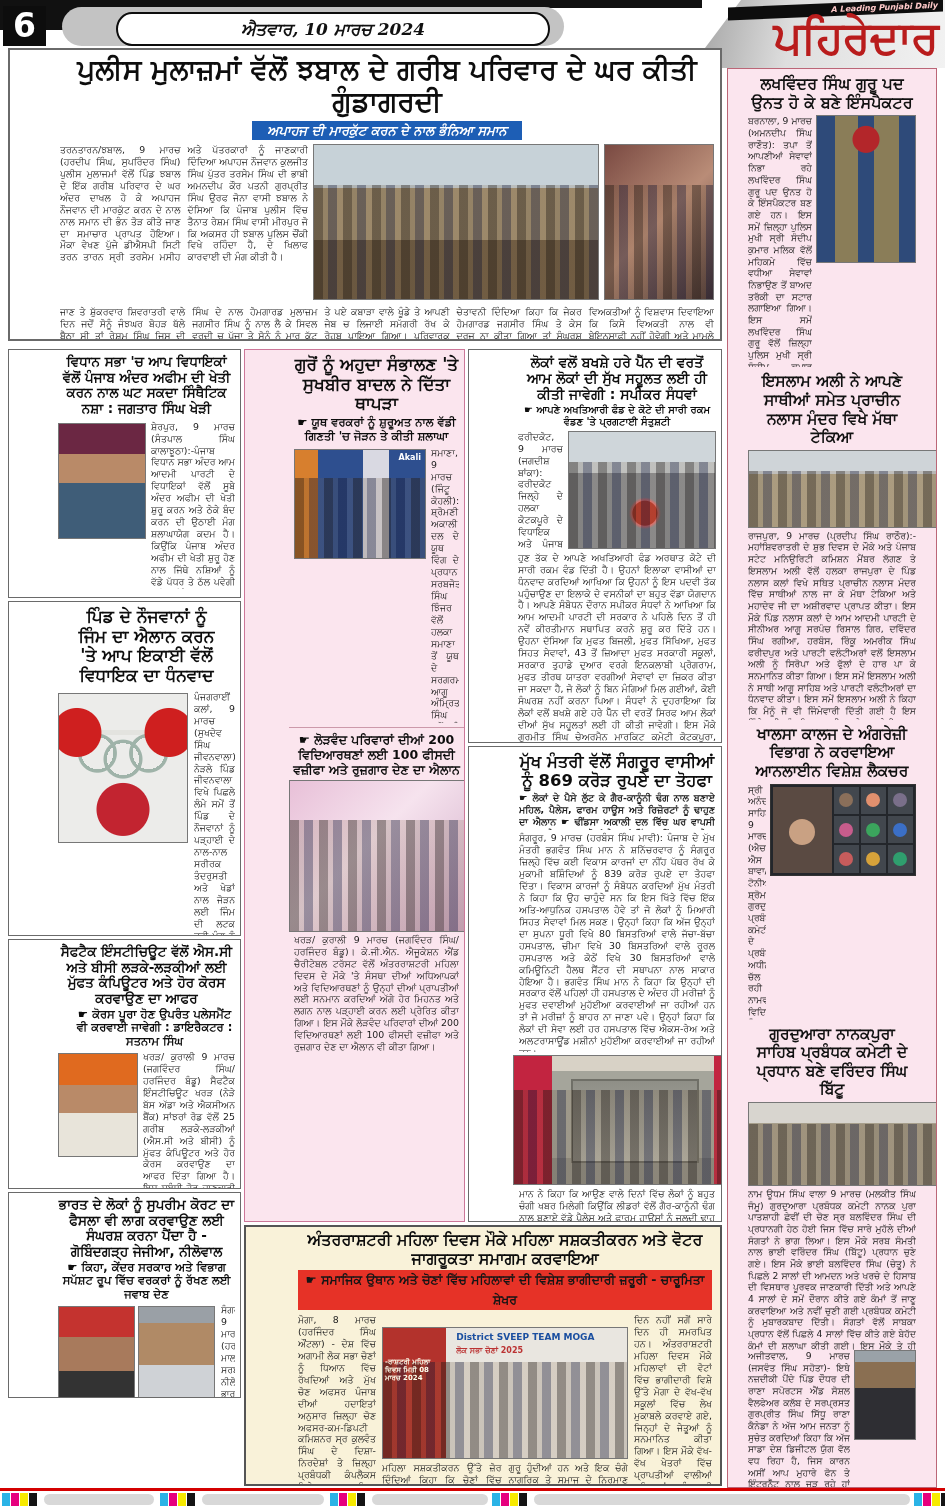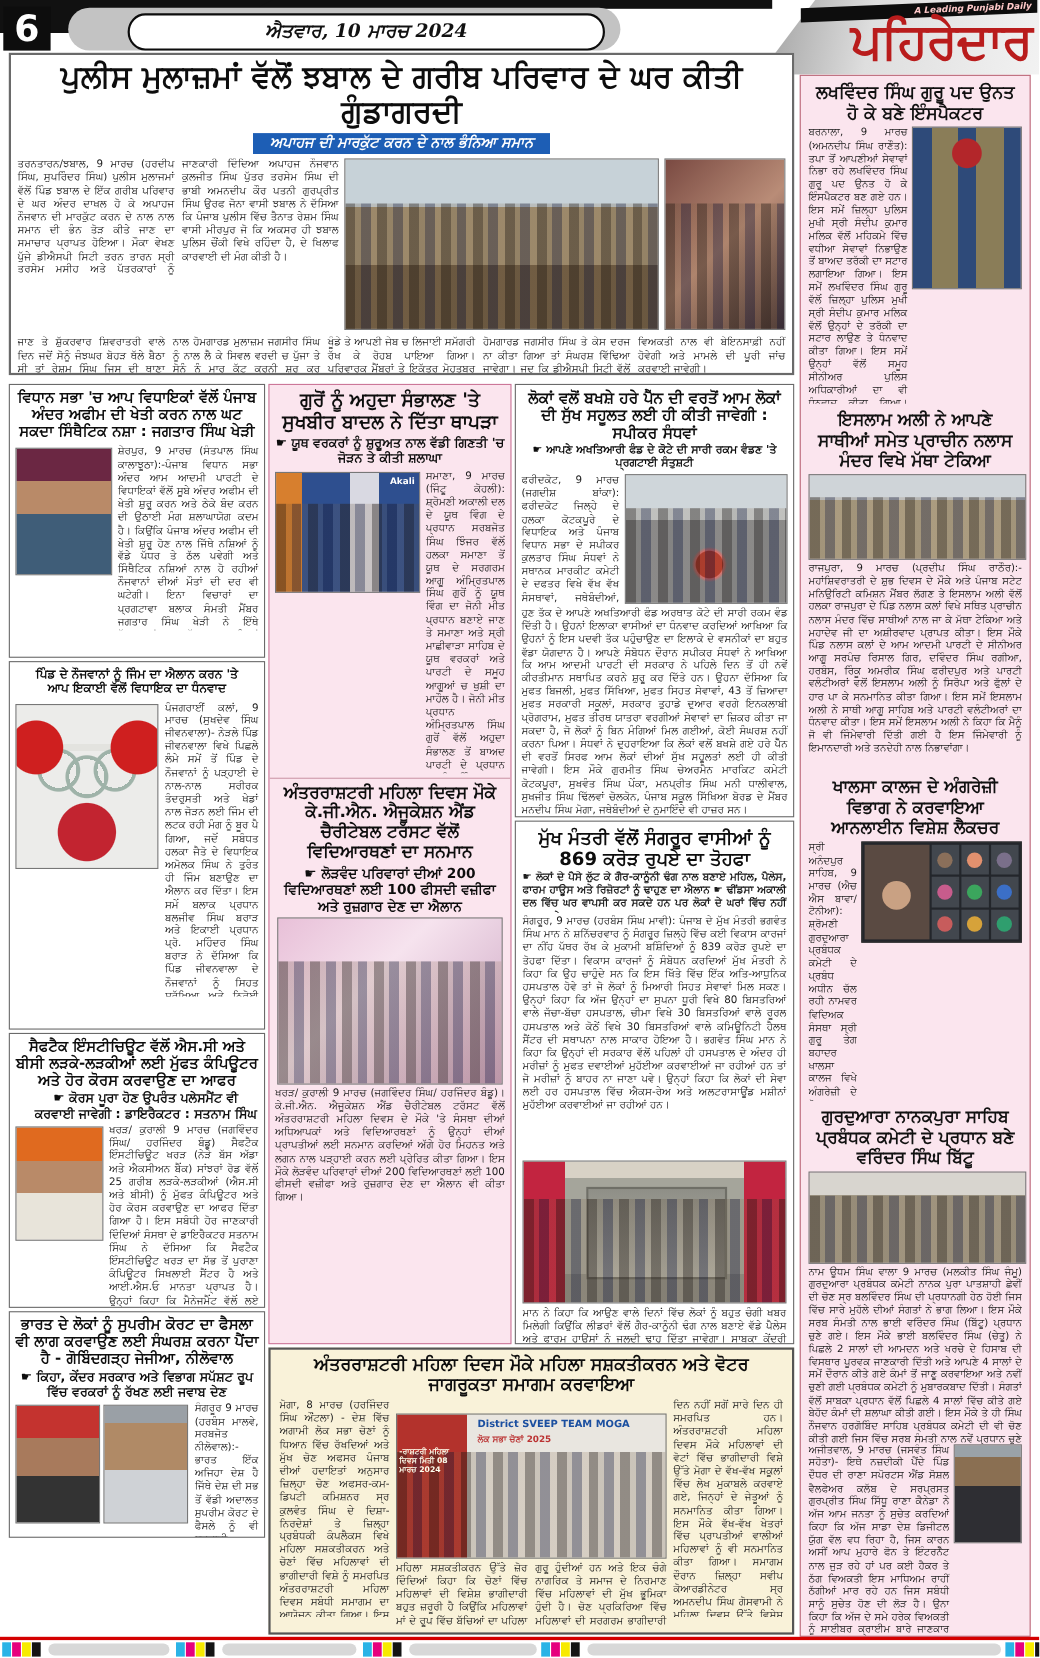--- a/index.html
+++ b/index.html
@@ -2,21 +2,21 @@
 <html><head>
 <meta charset="utf-8">
 <style>
   html,body{margin:0;padding:0;background:#fff;}
   .page{position:relative;width:945px;height:1507px;background:#fff;overflow:hidden;
         font-family:"DejaVu Sans","Liberation Sans",sans-serif;color:#111;}
   .abs{position:absolute;}
   .hl{font-weight:bold;text-align:center;line-height:1.16;color:#0d0d0d;}
   .sub{font-weight:bold;text-align:center;line-height:1.2;color:#0d0d0d;}
   .bt{font-size:9.4px;line-height:1.27;text-align:justify;color:#1c1c1c;overflow:hidden;}
-  .box{border:1.5px solid #6a6a6a;background:#fff;overflow:hidden;box-sizing:border-box;}
+  .box{border:1.5px solid #6a6a6a;background:#fff;overflow:hidden;box-sizing:border-box;padding-left:44px;}
   .pink{background:#fbe5ee;}
   .cream{background:#f9f2d9;}
   .ph{border:1px solid #777;position:relative;overflow:hidden;flex-shrink:0;box-sizing:border-box;}
   .crowd::after{content:"";position:absolute;left:0;right:0;bottom:0;height:74%;
     background:repeating-linear-gradient(90deg,rgba(40,30,22,.45) 0 9px,rgba(95,75,52,.22) 9px 14px,
     rgba(25,25,48,.42) 14px 23px,rgba(125,95,62,.18) 23px 29px);}
   .ptr{font-weight:bold;}
   
   .topbar{background:#111;}
   .wedge{background:#111;clip-path:polygon(0 0,100% 0,76% 100%,0 100%);}
@@ -109,21 +109,21 @@
 
   <div class="abs box" style="left:8px;top:349px;width:233px;height:249px;border-width:1px;">
     <div class="hl" style="font-size:13.5px;margin:4px 3px;">ਵਿਧਾਨ ਸਭਾ 'ਚ ਆਪ ਵਿਧਾਇਕਾਂ ਵੱਲੋਂ ਪੰਜਾਬ ਅੰਦਰ ਅਫੀਮ ਦੀ ਖੇਤੀ ਕਰਨ ਨਾਲ ਘਟ ਸਕਦਾ ਸਿੰਥੈਟਿਕ ਨਸ਼ਾ : ਜਗਤਾਰ ਸਿੰਘ ਖੇੜੀ</div>
     <div style="margin:2px 5px;">
       <div class="ph p-turban-maroon" style="width:88px;height:116px;float:left;margin:2px 5px 2px 0;"></div>
       <div class="bt" style="height:168px;">ਸ਼ੇਰਪੁਰ, 9 ਮਾਰਚ (ਸੰਤਪਾਲ ਸਿੰਘ ਕਾਲਾਝੂਠਾ):-ਪੰਜਾਬ ਵਿਧਾਨ ਸਭਾ ਅੰਦਰ ਆਮ ਆਦਮੀ ਪਾਰਟੀ ਦੇ ਵਿਧਾਇਕਾਂ ਵੱਲੋਂ ਸੂਬੇ ਅੰਦਰ ਅਫੀਮ ਦੀ ਖੇਤੀ ਸ਼ੁਰੂ ਕਰਨ ਅਤੇ ਠੇਕੇ ਬੰਦ ਕਰਨ ਦੀ ਉਠਾਈ ਮੰਗ ਸ਼ਲਾਘਾਯੋਗ ਕਦਮ ਹੈ। ਕਿਉਂਕਿ ਪੰਜਾਬ ਅੰਦਰ ਅਫੀਮ ਦੀ ਖੇਤੀ ਸ਼ੁਰੂ ਹੋਣ ਨਾਲ ਜਿੱਥੇ ਨਸ਼ਿਆਂ ਨੂੰ ਵੱਡੇ ਪੱਧਰ ਤੇ ਠੱਲ ਪਵੇਗੀ ਅਤੇ ਸਿੰਥੈਟਿਕ ਨਸ਼ਿਆਂ ਨਾਲ ਹੋ ਰਹੀਆਂ ਨੌਜਵਾਨਾਂ ਦੀਆਂ ਮੌਤਾਂ ਦੀ ਦਰ ਵੀ ਘਟੇਗੀ। ਇਨਾ ਵਿਚਾਰਾਂ ਦਾ ਪ੍ਰਗਟਾਵਾ ਬਲਾਕ ਸੰਮਤੀ ਮੈਂਬਰ ਜਗਤਾਰ ਸਿੰਘ ਖੇੜੀ ਨੇ ਇੱਥੇ ਪੱਤਰਕਾਰਾਂ ਨਾਲ ਗੱਲਬਾਤ ਕਰਦਿਆਂ ਕੀਤਾ। ਉਨ੍ਹਾਂ ਕਿਹਾ ਕਿ ਗੁਰੂਆਂ ਪੀਰਾਂ ਪੈਗੰਬਰਾਂ ਅਤੇ ਸ਼ਹੀਦ ਯੋਧਿਆਂ ਦੀ ਮਹਾਨ ਧਰਤੀ ਉੱਪਰ ਅੱਜ ਨਸ਼ਿਆਂ ਦਾ ਛੇਵਾਂ ਦਰਿਆ ਵਗ ਰਿਹਾ ਹੈ। ਉਨ੍ਹਾਂ ਦੱਸਿਆ ਕਿ ਪਿਛਲੇ ਕਈ ਸਾਲਾਂ ਤੋਂ ਪੰਜਾਬ ਦੇ ਲੋਕਾਂ ਦੀ ਮੰਗ ਸੀ ਕਿ ਬਾਕੀ ਸੂਬਿਆਂ ਵਾਂਗ ਵੀ ਪੰਜਾਬ ਅੰਦਰ ਜੇਕਰ ਅਫੀਮ ਦੀ ਖੇਤੀ ਅਤੇ ਇਸ ਦੇ ਠੇਕੇ ਖੁੱਲ ਜਾਣ ਤਾਂ ਸਮੈਕ ਅਤੇ ਨਸ਼ੀਲੀਆਂ ਗੋਲੀਆਂ ਵਰਗੀ ਸਿੰਥੈਟਿਕ ਨਸ਼ਿਆਂ ਤੋਂ ਪੰਜਾਬ ਦੀ ਜੁਆਨੀ ਬਚ ਸਕਦੀ ਹੈ।</div>
     </div>
   </div>
 
   <div class="abs box" style="left:8px;top:601px;width:233px;height:335px;border-width:1px;">
-    <div class="hl" style="font-size:11px;margin:5px 20px;">ਪਿੰਡ ਦੇ ਨੌਜਵਾਨਾਂ ਨੂੰ ਜਿੰਮ ਦਾ ਐਲਾਨ ਕਰਨ 'ਤੇ ਆਪ ਇਕਾਈ ਵੱਲੋਂ ਵਿਧਾਇਕ ਦਾ ਧੰਨਵਾਦ</div>
+    <div class="hl" style="font-size:17px;margin:5px 20px;">ਪਿੰਡ ਦੇ ਨੌਜਵਾਨਾਂ ਨੂੰ ਜਿੰਮ ਦਾ ਐਲਾਨ ਕਰਨ 'ਤੇ ਆਪ ਇਕਾਈ ਵੱਲੋਂ ਵਿਧਾਇਕ ਦਾ ਧੰਨਵਾਦ</div>
     <div style="margin:2px 5px;">
       <div class="ph p-lifter" style="width:130px;height:150px;float:left;margin:2px 6px 2px 0;"></div>
       <div class="bt" style="height:268px;">ਪੰਜਗਰਾਈਂ ਕਲਾਂ, 9 ਮਾਰਚ (ਸੁਖਦੇਵ ਸਿੰਘ ਜੀਵਨਵਾਲਾ)- ਨੇੜਲੇ ਪਿੰਡ ਜੀਵਨਵਾਲਾ ਵਿਖੇ ਪਿਛਲੇ ਲੰਮੇ ਸਮੇਂ ਤੋਂ ਪਿੰਡ ਦੇ ਨੌਜਵਾਨਾਂ ਨੂੰ ਪੜ੍ਹਾਈ ਦੇ ਨਾਲ-ਨਾਲ ਸਰੀਰਕ ਤੰਦਰੁਸਤੀ ਅਤੇ ਖੇਡਾਂ ਨਾਲ ਜੋੜਨ ਲਈ ਜਿੰਮ ਦੀ ਲਟਕ ਰਹੀ ਮੰਗ ਨੂੰ ਬੂਰ ਪੈ ਗਿਆ, ਜਦੋਂ ਸਬੰਧਤ ਹਲਕਾ ਜੈਤੋ ਦੇ ਵਿਧਾਇਕ ਅਮੋਲਕ ਸਿੰਘ ਨੇ ਤੁਰੰਤ ਹੀ ਜਿੰਮ ਬਣਾਉਣ ਦਾ ਐਲਾਨ ਕਰ ਦਿੱਤਾ। ਇਸ ਸਮੇਂ ਬਲਾਕ ਪ੍ਰਧਾਨ ਬਲਜੀਵ ਸਿੰਘ ਬਰਾੜ ਅਤੇ ਇਕਾਈ ਪ੍ਰਧਾਨ ਪ੍ਰੋ. ਮਹਿੰਦਰ ਸਿੰਘ ਬਰਾੜ ਨੇ ਦੱਸਿਆ ਕਿ ਪਿੰਡ ਜੀਵਨਵਾਲਾ ਦੇ ਨੌਜਵਾਨਾਂ ਨੂੰ ਸਿਹਤ ਸੁਰੱਖਿਆ ਅਤੇ ਨਿਰੋਈ ਜੀਵਨ ਜਿਊਣ ਲਈ ਆਸ ਪਾਸ ਦੇ ਪਿੰਡਾਂ ਵਿਚ ਜਾਣਾ ਪੈਂਦਾ ਸੀ, ਜਿਸ ਨਾਲ ਪਿੰਡ ਦੇ ਨੌਜਵਾਨਾਂ ਨੂੰ ਇਕ ਵਧੀਆ ਸਹੂਲਤ ਮਿਲਣ ਤੋਂ ਇਲਾਵਾ ਉਨ੍ਹਾਂ ਦੇ ਮਾਪਿਆਂ ਨੂੰ ਮਾਨਸਿਕ ਸਹੂਲਤ ਪ੍ਰਦਾਨ ਹੋਵੇਗੀ। ਉਨ੍ਹਾਂ ਹਲਕਾ ਵਿਧਾਇਕ ਅਮੋਲਕ ਸਿੰਘ ਦਾ ਧੰਨਵਾਦ ਕਰਦਿਆਂ ਆਖਿਆ ਕਿ ਹਲਕਾ ਵਿਧਾਇਕ ਉਨ੍ਹਾਂ ਦੇ ਹਰ ਦੁੱਖ-ਸੁੱਖ ਵਿਚ ਸ਼ਰੀਕ ਹੁੰਦੇ ਹਨ। ਇਸ ਸਮੇਂ ਕੈਪਟਨ ਮੁਖਤਿਆਰ ਸਿੰਘ ਪੰਚ, ਬਲਦੇਵ ਸਿੰਘ ਰੋਮਾਣਾ, ਸਤਨਾਮ ਸਿੰਘ ਮਿਨਿਹਾਸ, ਧਰਮ ਸਿੰਘ ਰੋਮਾਣਾ, ਰਾਜ ਸਿੰਘ ਬਰਾੜ, ਕਰਮਜੀਤ ਸਿੰਘ ਜੋਤੀ, ਲੁਖਵੀਰ ਸਿੰਘ ਬਰਾੜ, ਗੁਰਪਿਆਰ ਸਿੰਘ ਢੋਜੀ ਆਦਿ ਸਮੂਜੀ ਆਪ ਇਕਾਈ ਨੇ ਹਲਕਾ ਵਿਧਾਇਕ ਦਾ ਧੰਨਵਾਦ ਕੀਤਾ।</div>
     </div>
   </div>
 
   <div class="abs box" style="left:8px;top:939px;width:233px;height:250px;border-width:1px;">
     <div class="hl" style="font-size:13.5px;margin:4px 3px 1px 3px;">ਸੈਫਟੈਕ ਇੰਸਟੀਚਿਊਟ ਵੱਲੋਂ ਐਸ.ਸੀ ਅਤੇ ਬੀਸੀ ਲੜਕੇ-ਲੜਕੀਆਂ ਲਈ ਮੁੱਫਤ ਕੰਪਿਊਟਰ ਅਤੇ ਹੋਰ ਕੋਰਸ ਕਰਵਾਉਣ ਦਾ ਆਫਰ</div>
     <div class="sub" style="font-size:11.5px;margin:0 4px 2px 20px;">
       <span class="ptr">☛</span>
@@ -159,21 +159,20 @@
       </div>
       <div style="margin:1px 5px;">
         <div class="ph crowd p-akali" style="width:132px;height:110px;float:left;margin:2px 5px 2px 0;">
           <span class="ovl" style="right:4px;top:3px;color:#fff;font-size:8px;">Akali</span>
         </div>
         <div class="bt" style="height:276px;">ਸਮਾਣਾ, 9 ਮਾਰਚ (ਜਿੰਟੂ ਕੋਹਲੀ): ਸ਼੍ਰੋਮਣੀ ਅਕਾਲੀ ਦਲ ਦੇ ਯੂਥ ਵਿੰਗ ਦੇ ਪ੍ਰਧਾਨ ਸਰਬਜੋਤ ਸਿੰਘ ਝਿੰਜਰ ਵੱਲੋਂ ਹਲਕਾ ਸਮਾਣਾ ਤੋਂ ਯੂਥ ਦੇ ਸਰਗਰਮ ਆਗੂ ਅੰਮ੍ਰਿਤਪਾਲ ਸਿੰਘ ਗੁਰੋਂ ਨੂੰ ਯੂਥ ਵਿੰਗ ਦਾ ਜੋਨੀ ਮੀਤ ਪ੍ਰਧਾਨ ਬਣਾਏ ਜਾਣ ਤੇ ਸਮਾਣਾ ਅਤੇ ਸ੍ਰੀ ਮਾਛੀਵਾੜਾ ਸਾਹਿਬ ਦੇ ਯੂਥ ਵਰਕਰਾਂ ਅਤੇ ਪਾਰਟੀ ਦੇ ਸਮੂਹ ਆਗੂਆਂ ਚ ਖੁਸ਼ੀ ਦਾ ਮਾਹੌਲ ਹੈ। ਜੋਨੀ ਮੀਤ ਪ੍ਰਧਾਨ ਅੰਮ੍ਰਿਤਪਾਲ ਸਿੰਘ ਗੁਰੋਂ ਵੱਲੋਂ ਅਹੁਦਾ ਸੰਭਾਲਣ ਤੋਂ ਬਾਅਦ ਪਾਰਟੀ ਦੇ ਪ੍ਰਧਾਨ ਸੁਖਬੀਰ ਸਿੰਘ ਬਾਦਲ ਨਾਲ ਮੁਲਾਕਾਤ ਕਰਕੇ ਪਾਰਟੀ ਨੂੰ ਹੋਰ ਮਜ਼ਬੂਤ ਕਰਨ ਲਈ ਅਹਿਮ ਵਿਚਾਰਾਂ ਕੀਤੀਆਂ ਗਈਆਂ। ਇਸ ਮੁਲਾਕਾਤ ਦੌਰਾਨ ਪਾਰਟੀ ਪ੍ਰਧਾਨ ਸੁਖਬੀਰ ਸਿੰਘ ਬਾਦਲ ਨੇ ਅੰਮ੍ਰਿਤਪਾਲ ਗੁਰੋਂ ਨੂੰ ਸ਼੍ਰੋਮਣੀ ਅਕਾਲੀ ਦਲ ਦੀ ਸਾਖ ਨੂੰ ਹੋਰ ਮਜ਼ਬੂਤ ਕਰਨ ਲਈ ਹੁਣ ਤੋਂ ਹੀ ਜੁਟਣ ਦਾ ਹੋਕਾ ਦਿੰਦਾ। ਅੰਮ੍ਰਿਤਪਾਲ ਗੁਰੋਂ ਨੇ ਵੀ 8500 ਦੇ ਕਰੀਬ ਯੂਥ ਵਰਕਰਾਂ ਨੂੰ ਪਾਰਟੀ ਪ੍ਰਤੀ ਵਚਨਬੱਧ ਕਰਕੇ ਸ਼ੁਰੂਅਤ ਨਾਲ ਜੋੜਨ ਲਈ ਪੂਰੀ ਮਿਹਨਤ ਨਾਲ ਹੰਭਲਾ ਮਾਰਿਆ ਹੈ। ਇਸ ਮੌਕੇ ਗੁਰੋਂ ਨੂੰ ਵਧਾਈ ਦੇਣ ਵਾਲੇ ਆਗੂਆਂ ਚ ਸ਼ੇਰੇ ਦੇ ਜੀਲੀ ਮੀਤ ਪ੍ਰਧਾਨ ਜਥੇਦਾਰ ਸੰਤ ਸਿੰਘ ਉਮੈਦਪੁਰੀ, ਸਾਬਕਾ ਕੈਬਨਿਟ ਮੰਤਰੀ ਪਰਮਿੰਦਰ ਸਿੰਘ ਢੀਂਡਸਾ, ਸਾਬਕਾ ਕੈਬਨਿਟ ਮੰਤਰੀ ਹੀਰਾ ਸਿੰਘ ਗਾਬੜੀਆਂ, ਥਾਣਵਿੰਦਰ ਸਿੰਘ ਧਾਲੀਵਾਲ, ਜਥੇ. ਜਸਮੇਲ ਸਿੰਘ ਬੋਦਲੀ, ਪੰਡਤ ਗਿਆਨ ਪ੍ਰਕਾਸ਼ ਕਲਾਡਵਾ, ਰਜਿੰਦਰ ਸਿੰਘ ਬਜਾਜ, ਡਾ. ਪਰਵਿੰਦਰ ਸਿੰਘ ਬੱਲੀ ਆਦਿ ਸਮੇਤ ਭਾਰੀ ਗਿਣਤੀ ਚ ਵਰਕਰਾਂ ਨੇ ਖੁਸ਼ੀ ਦਾ ਪ੍ਰਗਟਾਵਾ ਕਰਕੇ ਮੁਬਾਰਕਬਾਦ ਦਿੱਤੀ।</div>
       </div>
     </div>
     <div class="sep"></div>
     <div>
-      <div class="hl" style="font-size:15.5px;margin:3px 4px 2px 4px;">ਅੰਤਰਰਾਸ਼ਟਰੀ ਮਹਿਲਾ ਦਿਵਸ ਮੌਕੇ ਕੇ.ਜੀ.ਐਨ. ਐਜੂਕੇਸ਼ਨ ਐਂਡ ਚੈਰੀਟੇਬਲ ਟਰੱਸਟ ਵੱਲੋਂ ਵਿਦਿਆਰਥਣਾਂ ਦਾ ਸਨਮਾਨ</div>
       <div class="sub" style="font-size:12.5px;margin:0 4px 3px 4px;">
         <span class="ptr">☛</span>
         <span>ਲੋੜਵੰਦ ਪਰਿਵਾਰਾਂ ਦੀਆਂ 200 ਵਿਦਿਆਰਥਣਾਂ ਲਈ 100 ਫੀਸਦੀ ਵਜ਼ੀਫਾ ਅਤੇ ਰੁਜ਼ਗਾਰ ਦੇਣ ਦਾ ਐਲਾਨ</span>
       </div>
       <div class="ph crowd p-kgn" style="width:205px;height:152px;margin:2px auto;"></div>
       <div class="bt" style="margin:2px 5px;height:150px;">ਖਰੜ/ ਕੁਰਾਲੀ 9 ਮਾਰਚ (ਜਗਵਿੰਦਰ ਸਿੰਘ/ ਹਰਜਿੰਦਰ ਬੰਡੂ)। ਕੇ.ਜੀ.ਐਨ. ਐਜੂਕੇਸ਼ਨ ਐਂਡ ਚੈਰੀਟੇਬਲ ਟਰੱਸਟ ਵੱਲੋਂ ਅੰਤਰਰਾਸ਼ਟਰੀ ਮਹਿਲਾ ਦਿਵਸ ਦੇ ਮੌਕੇ 'ਤੇ ਸੰਸਥਾ ਦੀਆਂ ਅਧਿਆਪਕਾਂ ਅਤੇ ਵਿਦਿਆਰਥਣਾਂ ਨੂੰ ਉਨ੍ਹਾਂ ਦੀਆਂ ਪ੍ਰਾਪਤੀਆਂ ਲਈ ਸਨਮਾਨ ਕਰਦਿਆਂ ਅੱਗੇ ਹੋਰ ਮਿਹਨਤ ਅਤੇ ਲਗਨ ਨਾਲ ਪੜ੍ਹਾਈ ਕਰਨ ਲਈ ਪ੍ਰੇਰਿਤ ਕੀਤਾ ਗਿਆ। ਇਸ ਮੌਕੇ ਲੋੜਵੰਦ ਪਰਿਵਾਰਾਂ ਦੀਆਂ 200 ਵਿਦਿਆਰਥਣਾਂ ਲਈ 100 ਫੀਸਦੀ ਵਜ਼ੀਫਾ ਅਤੇ ਰੁਜ਼ਗਾਰ ਦੇਣ ਦਾ ਐਲਾਨ ਵੀ ਕੀਤਾ ਗਿਆ।</div>
     </div>
   </div>
 
   <div class="abs box" style="left:468px;top:349px;width:254px;height:394px;border-width:1px;">
@@ -192,35 +191,39 @@
   <div class="abs box" style="left:468px;top:746px;width:254px;height:476px;border-width:1px;">
     <div class="hl" style="font-size:16.5px;margin:5px 4px 2px 4px;">ਮੁੱਖ ਮੰਤਰੀ ਵੱਲੋਂ ਸੰਗਰੂਰ ਵਾਸੀਆਂ ਨੂੰ 869 ਕਰੋੜ ਰੁਪਏ ਦਾ ਤੋਹਫਾ</div>
     <div class="bt" style="margin:0 6px 2px 6px;font-weight:bold;font-size:9.5px;height:38px;">☛ ਲੋਕਾਂ ਦੇ ਪੈਸੇ ਲੁੱਟ ਕੇ ਗੈਰ-ਕਾਨੂੰਨੀ ਢੰਗ ਨਾਲ ਬਣਾਏ ਮਹਿਲ, ਪੈਲੇਸ, ਫਾਰਮ ਹਾਊਸ ਅਤੇ ਰਿਜ਼ੋਰਟਾਂ ਨੂੰ ਢਾਹੁਣ ਦਾ ਐਲਾਨ ☛ ਢੀਂਡਸਾ ਅਕਾਲੀ ਦਲ ਵਿੱਚ ਘਰ ਵਾਪਸੀ ਕਰ ਸਕਦੇ ਹਨ ਪਰ ਲੋਕਾਂ ਦੇ ਘਰਾਂ ਵਿੱਚ ਨਹੀਂ ਵੜ ਸਕਦੇ</div>
     <div class="bt" style="margin:1px 6px;height:220px;">ਸੰਗਰੂਰ, 9 ਮਾਰਚ (ਹਰਬੰਸ ਸਿੰਘ ਮਾਵੀ): ਪੰਜਾਬ ਦੇ ਮੁੱਖ ਮੰਤਰੀ ਭਗਵੰਤ ਸਿੰਘ ਮਾਨ ਨੇ ਸ਼ਨਿੱਚਰਵਾਰ ਨੂੰ ਸੰਗਰੂਰ ਜ਼ਿਲ੍ਹੇ ਵਿੱਚ ਕਈ ਵਿਕਾਸ ਕਾਰਜਾਂ ਦਾ ਨੀਂਹ ਪੱਥਰ ਰੱਖ ਕੇ ਮੁਕਾਮੀ ਬਸ਼ਿੰਦਿਆਂ ਨੂੰ 839 ਕਰੋੜ ਰੁਪਏ ਦਾ ਤੋਹਫਾ ਦਿੱਤਾ। ਵਿਕਾਸ ਕਾਰਜਾਂ ਨੂੰ ਸੰਬੋਧਨ ਕਰਦਿਆਂ ਮੁੱਖ ਮੰਤਰੀ ਨੇ ਕਿਹਾ ਕਿ ਉਹ ਚਾਹੁੰਦੇ ਸਨ ਕਿ ਇਸ ਖਿੱਤੇ ਵਿੱਚ ਇੱਕ ਅਤਿ-ਆਧੁਨਿਕ ਹਸਪਤਾਲ ਹੋਵੇ ਤਾਂ ਜੋ ਲੋਕਾਂ ਨੂੰ ਮਿਆਰੀ ਸਿਹਤ ਸੇਵਾਵਾਂ ਮਿਲ ਸਕਣ। ਉਨ੍ਹਾਂ ਕਿਹਾ ਕਿ ਅੱਜ ਉਨ੍ਹਾਂ ਦਾ ਸੁਪਨਾ ਧੂਰੀ ਵਿਖੇ 80 ਬਿਸਤਰਿਆਂ ਵਾਲੇ ਜੱਚਾ-ਬੱਚਾ ਹਸਪਤਾਲ, ਚੀਮਾ ਵਿਖੇ 30 ਬਿਸਤਰਿਆਂ ਵਾਲੇ ਰੂਰਲ ਹਸਪਤਾਲ ਅਤੇ ਕੋਠੇਂ ਵਿਖੇ 30 ਬਿਸਤਰਿਆਂ ਵਾਲੇ ਕਮਿਊਨਿਟੀ ਹੈਲਥ ਸੈਂਟਰ ਦੀ ਸਥਾਪਨਾ ਨਾਲ ਸਾਕਾਰ ਹੋਇਆ ਹੈ। ਭਗਵੰਤ ਸਿੰਘ ਮਾਨ ਨੇ ਕਿਹਾ ਕਿ ਉਨ੍ਹਾਂ ਦੀ ਸਰਕਾਰ ਵੱਲੋਂ ਪਹਿਲਾਂ ਹੀ ਹਸਪਤਾਲ ਦੇ ਅੰਦਰ ਹੀ ਮਰੀਜ਼ਾਂ ਨੂੰ ਮੁਫਤ ਦਵਾਈਆਂ ਮੁਹੱਈਆ ਕਰਵਾਈਆਂ ਜਾ ਰਹੀਆਂ ਹਨ ਤਾਂ ਜੋ ਮਰੀਜ਼ਾਂ ਨੂੰ ਬਾਹਰ ਨਾ ਜਾਣਾ ਪਵੇ। ਉਨ੍ਹਾਂ ਕਿਹਾ ਕਿ ਲੋਕਾਂ ਦੀ ਸੇਵਾ ਲਈ ਹਰ ਹਸਪਤਾਲ ਵਿੱਚ ਐਕਸ-ਰੇਅ ਅਤੇ ਅਲਟਰਾਸਾਊਂਡ ਮਸ਼ੀਨਾਂ ਮੁਹੱਈਆ ਕਰਵਾਈਆਂ ਜਾ ਰਹੀਆਂ ਹਨ।</div>
     <div class="ph crowd p-stone" style="width:240px;height:130px;margin:3px auto;"></div>
     <div class="bt" style="margin:2px 6px;height:70px;">ਮਾਨ ਨੇ ਕਿਹਾ ਕਿ ਆਉਣ ਵਾਲੇ ਦਿਨਾਂ ਵਿੱਚ ਲੋਕਾਂ ਨੂੰ ਬਹੁਤ ਚੰਗੀ ਖਬਰ ਮਿਲੇਗੀ ਕਿਉਂਕਿ ਲੀਡਰਾਂ ਵੱਲੋਂ ਗੈਰ-ਕਾਨੂੰਨੀ ਢੰਗ ਨਾਲ ਬਣਾਏ ਵੱਡੇ ਪੈਲੇਸ ਅਤੇ ਫਾਰਮ ਹਾਊਸਾਂ ਨੂੰ ਜਲਦੀ ਢਾਹ ਦਿੱਤਾ ਜਾਵੇਗਾ। ਸਾਬਕਾ ਕੇਂਦਰੀ ਮੰਤਰੀ ਸੁਖਦੇਵ ਸਿੰਘ ਢੀਂਡਸਾ ਦੀ ਅਕਾਲੀ ਦਲ 'ਚ ਵਾਪਸੀ 'ਤੇ ਵਿਅੰਗ ਕਸਦਿਆਂ ਮੁੱਖ ਮੰਤਰੀ ਨੇ ਕਿਹਾ ਕਿ ਉਨ੍ਹਾਂ ਦਾ ਸਿਆਸੀ ਕਰੀਅਰ ਖਤਮ ਹੋ ਚੁੱਕਾ ਹੈ ਜੋ ਜਨਤਾ ਨਾਲੋਂ ਪੂਰੀ ਤਰ੍ਹਾਂ ਟੁੱਟਣ ਕਾਰਨ ਕਦੇ ਸੀਟ ਨਹੀਂ ਜਿੱਤ ਸਕੇ। ਉਨ੍ਹਾਂ ਕਿਹਾ ਕਿ ਭਾਵੇਂ ਢੀਂਡਸਾ ਪਰਿਵਾਰ ਨੇ ਅਕਾਲੀ ਦਲ ਵਿੱਚ 'ਘਰ ਵਾਪਸੀ' ਹੋਣ ਦਾ ਦਾਅਵਾ ਕੀਤਾ ਹੈ, ਪਰ ਇਹ ਹੁਣ ਕਦੇ ਵੀ ਆਮ ਲੋਕਾਂ ਦਾ ਦਿਲ ਨਹੀਂ ਜਿੱਤ ਸਕਦੇ ਕਿਉਂਕਿ ਆਮ ਲੋਕ ਜਾਣਦੇ ਹਨ ਕਿ ਇਹ ਆਗੂ ਉਨ੍ਹਾਂ ਦਾ ਕੋਈ ਵਾਰਿਸ ਨਹੀਂ। ਭਗਵੰਤ ਸਿੰਘ ਮਾਨ ਨੇ ਕਿਹਾ ਕਿ ਇਨ੍ਹਾਂ ਨੂੰ ਨਾ ਤਾਂ ਪੰਥ ਦਾ ਫਿਕਰ ਹੈ ਅਤੇ ਨਾ ਹੀ ਸੂਬੇ ਦਾ, ਸਗੋਂ ਇਹਨਾਂ ਦਾ ਇੱਕੋ-ਇੱਕ ਮੰਤਵ ਸੱਤਾ ਹਾਸਲ ਕਰਨਾ ਹੈ।</div>
   </div>
 
   <div class="abs box cream" style="left:244px;top:1225px;width:478px;height:261px;border-width:2px;border-color:#555;">
     <div class="hl" style="font-size:16px;margin:4px 6px 2px 6px;">ਅੰਤਰਰਾਸ਼ਟਰੀ ਮਹਿਲਾ ਦਿਵਸ ਮੌਕੇ ਮਹਿਲਾ ਸਸ਼ਕਤੀਕਰਨ ਅਤੇ ਵੋਟਰ ਜਾਗਰੂਕਤਾ ਸਮਾਗਮ ਕਰਵਾਇਆ</div>
+    <div class="redbar" style="margin:1px 8px;">
+      <span class="ptr">☛</span>
+      <span>ਸਮਾਜਿਕ ਉਥਾਨ ਅਤੇ ਚੋਣਾਂ ਵਿੱਚ ਮਹਿਲਾਵਾਂ ਦੀ ਵਿਸ਼ੇਸ਼ ਭਾਗੀਦਾਰੀ ਜ਼ਰੂਰੀ - ਚਾਰੂਮਿਤਾ ਸ਼ੇਖਰ</span>
+    </div>
     <div style="display:flex;gap:6px;margin:4px 8px;">
       <div class="bt" style="width:104px;height:198px;">ਮੋਗਾ, 8 ਮਾਰਚ (ਹਰਜਿੰਦਰ ਸਿੰਘ ਔਂਟਲਾ) - ਦੇਸ਼ ਵਿੱਚ ਅਗਾਮੀ ਲੋਕ ਸਭਾ ਚੋਣਾਂ ਨੂੰ ਧਿਆਨ ਵਿੱਚ ਰੱਖਦਿਆਂ ਅਤੇ ਮੁੱਖ ਚੋਣ ਅਫਸਰ ਪੰਜਾਬ ਦੀਆਂ ਹਦਾਇਤਾਂ ਅਨੁਸਾਰ ਜ਼ਿਲ੍ਹਾ ਚੋਣ ਅਫਸਰ-ਕਮ-ਡਿਪਟੀ ਕਮਿਸ਼ਨਰ ਸ੍ਰ ਕੁਲਵੰਤ ਸਿੰਘ ਦੇ ਦਿਸ਼ਾ-ਨਿਰਦੇਸ਼ਾਂ ਤੇ ਜ਼ਿਲ੍ਹਾ ਪ੍ਰਬੰਧਕੀ ਕੰਪਲੈਕਸ ਵਿਖੇ ਮਹਿਲਾ ਸਸ਼ਕਤੀਕਰਨ ਅਤੇ ਚੋਣਾਂ ਵਿੱਚ ਮਹਿਲਾਵਾਂ ਦੀ ਭਾਗੀਦਾਰੀ ਵਿਸ਼ੇ ਨੂੰ ਸਮਰਪਿਤ ਅੰਤਰਰਾਸ਼ਟਰੀ ਮਹਿਲਾ ਦਿਵਸ ਸਬੰਧੀ ਸਮਾਗਮ ਦਾ ਆਯੋਜਨ ਕੀਤਾ ਗਿਆ। ਇਸ ਸਮਾਗਮ ਦੌਰਾਨ ਧਰਮਕੋਟ ਦੇ ਐਸ ਡੀ ਐਮ ਸ਼੍ਰੀਮਤੀ ਚਾਰੂਮਿਤਾ ਸ਼ੇਖਰ ਨੇ ਮੁੱਖ ਮਹਿਮਾਨ ਵਜੋਂ ਸ਼ਿਰਕਤ ਕੀਤੀ।</div>
       <div style="width:246px;">
         <div class="ph crowd p-sveep" style="width:246px;height:132px;">
           <span class="ovl" style="left:30%;top:4px;color:#1b4fa0;font-size:9px;">District SVEEP TEAM MOGA</span>
           <span class="ovl" style="left:30%;top:18px;color:#b33;font-size:8px;">ਲੋਕ ਸਭਾ ਚੋਣਾਂ 2025</span>
           <span class="ovl" style="left:2px;top:30px;color:#ffe;font-size:7px;width:62px;">-ਰਾਸ਼ਟਰੀ ਮਹਿਲਾ ਦਿਵਸ ਮਿਤੀ 08 ਮਾਰਚ 2024</span>
         </div>
         <div class="bt cols2" style="margin-top:3px;height:62px;">ਮਹਿਲਾ ਸਸ਼ਕਤੀਕਰਨ ਉੱਤੇ ਜ਼ੋਰ ਦਿੰਦਿਆਂ ਕਿਹਾ ਕਿ ਚੋਣਾਂ ਵਿੱਚ ਮਹਿਲਾਵਾਂ ਦੀ ਵਿਸ਼ੇਸ਼ ਭਾਗੀਦਾਰੀ ਬਹੁਤ ਜ਼ਰੂਰੀ ਹੈ ਕਿਉਂਕਿ ਮਹਿਲਾਵਾਂ ਮਾਂ ਦੇ ਰੂਪ ਵਿੱਚ ਬੱਚਿਆਂ ਦਾ ਪਹਿਲਾ ਗੁਰੂ ਹੁੰਦੀਆਂ ਹਨ ਅਤੇ ਇਕ ਚੰਗੇ ਨਾਗਰਿਕ ਤੇ ਸਮਾਜ ਦੇ ਨਿਰਮਾਣ ਵਿੱਚ ਮਹਿਲਾਵਾਂ ਦੀ ਮੁੱਖ ਭੂਮਿਕਾ ਹੁੰਦੀ ਹੈ। ਚੋਣ ਪ੍ਰਕਿਰਿਆ ਵਿੱਚ ਮਹਿਲਾਵਾਂ ਦੀ ਸਰਗਰਮ ਭਾਗੀਦਾਰੀ ਲਗਾਤਾਰ ਵਧ ਰਹੀ ਹੈ ਅਤੇ ਮਹਿਲਾਵਾਂ ਸਮਾਜਿਕ ਉਥਾਨ ਵਿੱਚ ਅਹਿਮ ਯੋਗਦਾਨ ਦੇ ਰਹੀਆਂ ਹਨ।</div>
       </div>
       <div class="bt" style="width:104px;height:198px;">ਦਿਨ ਨਹੀਂ ਸਗੋਂ ਸਾਰੇ ਦਿਨ ਹੀ ਸਮਰਪਿਤ ਹਨ। ਅੰਤਰਰਾਸ਼ਟਰੀ ਮਹਿਲਾ ਦਿਵਸ ਮੌਕੇ ਮਹਿਲਾਵਾਂ ਦੀ ਵੋਟਾਂ ਵਿੱਚ ਭਾਗੀਦਾਰੀ ਵਿਸ਼ੇ ਉੱਤੇ ਮੋਗਾ ਦੇ ਵੱਖ-ਵੱਖ ਸਕੂਲਾਂ ਵਿੱਚ ਲੇਖ ਮੁਕਾਬਲੇ ਕਰਵਾਏ ਗਏ, ਜਿਨ੍ਹਾਂ ਦੇ ਜੇਤੂਆਂ ਨੂੰ ਸਨਮਾਨਿਤ ਕੀਤਾ ਗਿਆ। ਇਸ ਮੌਕੇ ਵੱਖ-ਵੱਖ ਖੇਤਰਾਂ ਵਿੱਚ ਪ੍ਰਾਪਤੀਆਂ ਵਾਲੀਆਂ ਮਹਿਲਾਵਾਂ ਨੂੰ ਵੀ ਸਨਮਾਨਿਤ ਕੀਤਾ ਗਿਆ। ਸਮਾਗਮ ਦੌਰਾਨ ਜ਼ਿਲ੍ਹਾ ਸਵੀਪ ਕੋਆਰਡੀਨੇਟਰ ਸ੍ਰ ਅਮਨਦੀਪ ਸਿੰਘ ਗੋਸਵਾਮੀ ਨੇ ਮਹਿਲਾ ਦਿਵਸ ਉੱਤੇ ਵਿਸ਼ੇਸ਼ ਭਾਸ਼ਣ ਦਿੱਤਾ।</div>
     </div>
   </div>
 
-  <div class="abs pink" style="left:727px;top:68px;width:210px;height:1420px;border:1px solid #b67;box-sizing:border-box;overflow:hidden;padding:0 7px;">
+  <div class="abs pink" style="left:727px;top:68px;width:210px;height:1420px;border:1px solid #b67;box-sizing:border-box;overflow:hidden;padding:0 20px;">
 
     <div>
       <div class="side-hl" style="font-size:16px;">ਲਖਵਿੰਦਰ ਸਿੰਘ ਗੁਰੂ ਪਦ ਉਨਤ ਹੋ ਕੇ ਬਣੇ ਇੰਸਪੈਕਟਰ</div>
       <div>
         <div class="ph p-policemen" style="width:100px;height:148px;float:right;margin:0 0 2px 4px;"></div>
         <div class="bt" style="height:252px;font-size:9.2px;">ਬਰਨਾਲਾ, 9 ਮਾਰਚ (ਅਮਨਦੀਪ ਸਿੰਘ ਰਾਣੌਤ): ਤਪਾ ਤੋਂ ਆਪਣੀਆਂ ਸੇਵਾਵਾਂ ਨਿਭਾ ਰਹੇ ਲਖਵਿੰਦਰ ਸਿੰਘ ਗੁਰੂ ਪਦ ਉਨਤ ਹੋ ਕੇ ਇੰਸਪੈਕਟਰ ਬਣ ਗਏ ਹਨ। ਇਸ ਸਮੇਂ ਜ਼ਿਲ੍ਹਾ ਪੁਲਿਸ ਮੁਖੀ ਸ੍ਰੀ ਸੰਦੀਪ ਕੁਮਾਰ ਮਲਿਕ ਵੱਲੋਂ ਮਹਿਕਮੇ ਵਿੱਚ ਵਧੀਆ ਸੇਵਾਵਾਂ ਨਿਭਾਉਣ ਤੋਂ ਬਾਅਦ ਤਰੱਕੀ ਦਾ ਸਟਾਰ ਲਗਾਇਆ ਗਿਆ। ਇਸ ਸਮੇਂ ਲਖਵਿੰਦਰ ਸਿੰਘ ਗੁਰੂ ਵੱਲੋਂ ਜ਼ਿਲ੍ਹਾ ਪੁਲਿਸ ਮੁਖੀ ਸ੍ਰੀ ਸੰਦੀਪ ਕੁਮਾਰ ਮਲਿਕ ਵੱਲੋਂ ਉਨ੍ਹਾਂ ਦੇ ਤਰੱਕੀ ਦਾ ਸਟਾਰ ਲਾਉਣ ਤੇ ਧੰਨਵਾਦ ਕੀਤਾ ਗਿਆ। ਇਸ ਸਮੇਂ ਉਨ੍ਹਾਂ ਵੱਲੋਂ ਸਮੂਹ ਸੀਨੀਅਰ ਪੁਲਿਸ ਅਧਿਕਾਰੀਆਂ ਦਾ ਵੀ ਧੰਨਵਾਦ ਕੀਤਾ ਗਿਆ। ਇਸ ਸਮੇਂ ਲਖਵਿੰਦਰ ਸਿੰਘ ਗੁਰੂ ਨੇ ਕਿਹਾ ਕਿ ਉਹ ਆਪਣੀ ਜਿੰਮੇਵਾਰੀ ਪੂਰੀ ਇਮਾਨਦਾਰੀ ਅਤੇ ਤਨਦੇਹੀ ਨਾਲ ਇਸੇ ਤਰ੍ਹਾਂ ਨਿਭਾਉਂਦੇ ਰਹਿਣਗੇ। ਇਸ ਸਮੇਂ ਪ੍ਰਦੀਪ ਸ਼ਰਮਾ ਧਨੌਲਾ, ਭਿੰਦਰ ਸੰਧੂ ਠੇਕੇਦਾਰ, ਗਿੱਲ ਕੁਮਾਰ ਠੇਕੇਦਾਰ ਵੱਲੋਂ ਲਖਵਿੰਦਰ ਸਿੰਘ ਗੁਰੂ ਨੂੰ ਪਦ ਉਨਤ ਹੋਣ ਤੇ ਵਧਾਈ ਦਿੱਤੀ ਗਈ।</div>
       </div>
     </div>
 
     <div>

